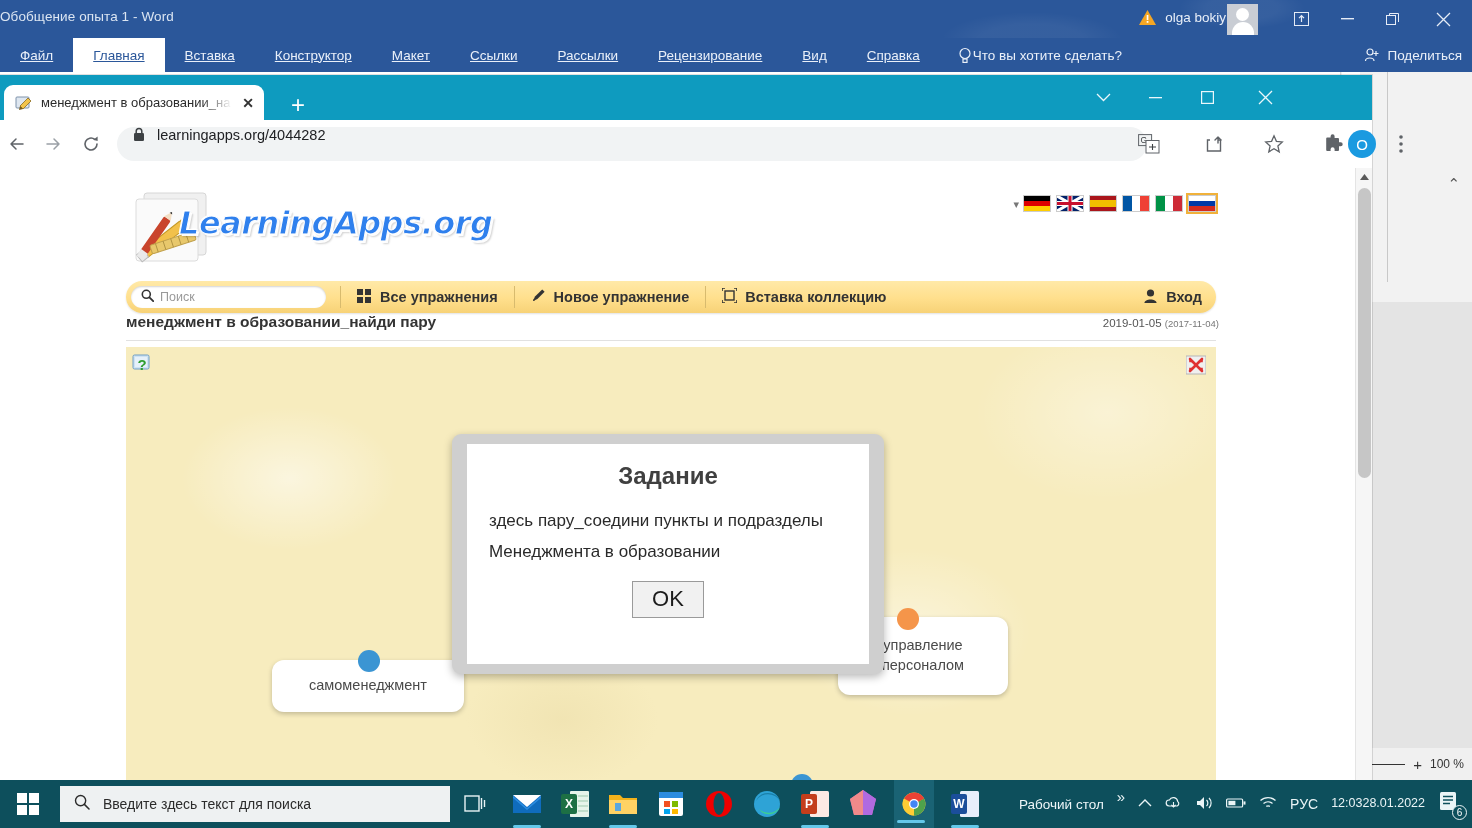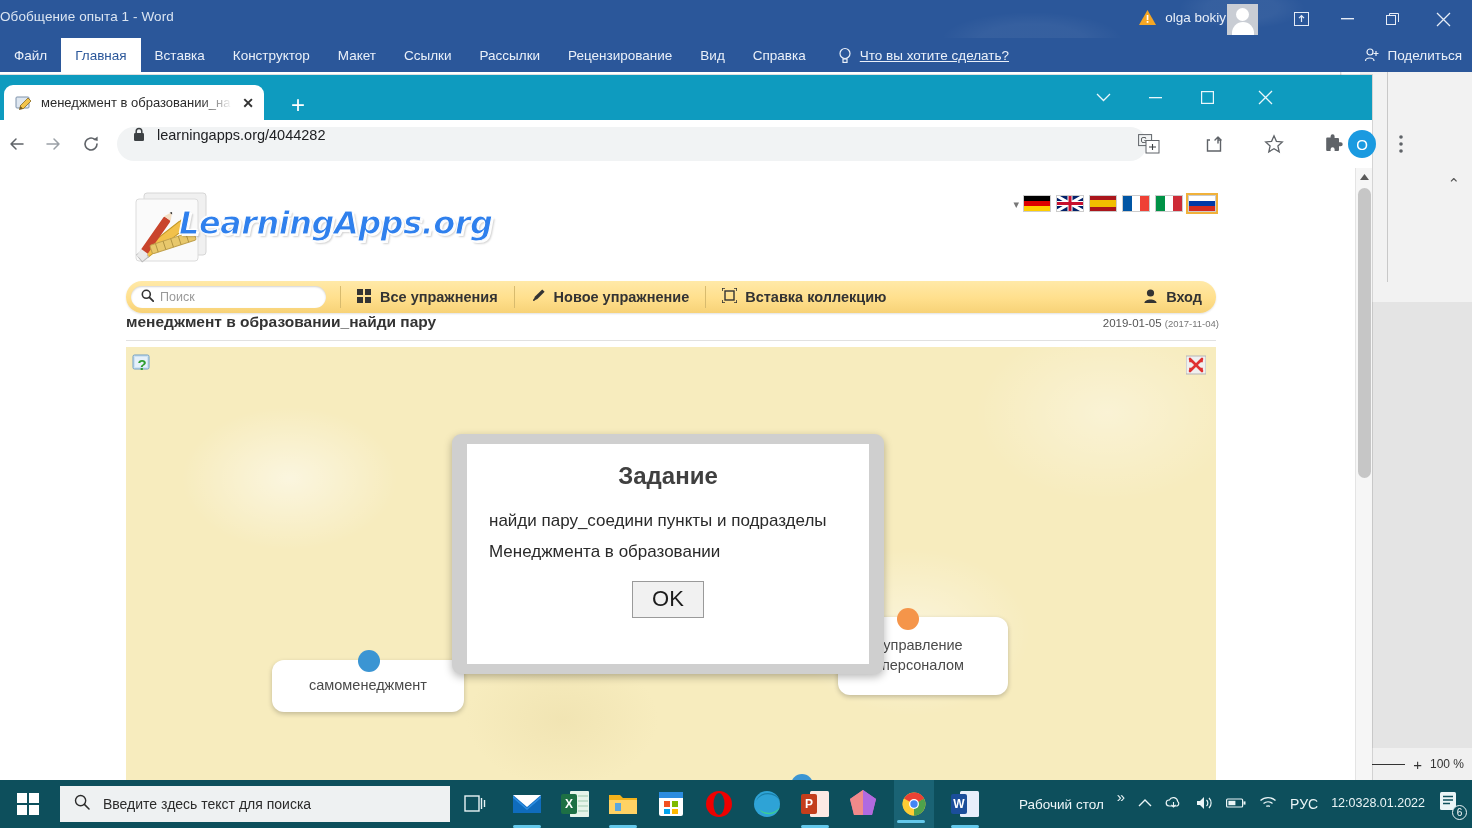--- a/index.html
+++ b/index.html
@@ -41,23 +41,23 @@
              color:#e6ecf6; font-size:15px; }
   .win-btn.ribbon-opt { right:148px; }
   .win-btn.min { right:102px; }
   .win-btn.max { right:56px; }
   .win-btn.close { right:6px; font-size:19px; }
 
   .word-ribbon-tabs {
     position:absolute; left:0; top:38px; width:1472px; height:34px; background:#2b579a;
     display:flex; align-items:stretch; font-size:13.5px; color:#eaf0f9;
   }
-  .rib-tab { padding:0 14px; display:flex; align-items:center; white-space:nowrap; }
+  .rib-tab { padding:0 20px; display:flex; align-items:center; white-space:nowrap;text-decoration:underline; }
   .rib-tab.active { background:#fff; color:#2b579a; }
-  .rib-tell { display:flex; align-items:center; gap:8px; padding-left:18px;text-decoration:underline; }
+  .rib-tell { display:flex; align-items:center; gap:1px; padding-left:18px; }
   .bulb { width:14px; height:17px; }
   .word-share { position:absolute; right:10px; top:38px; height:34px; display:flex; align-items:center; gap:7px;
                 font-size:13.5px; color:#eaf0f9; }
 
   .word-body { position:absolute; left:0; top:72px; width:1472px; height:756px; background:#fff; }
   .word-right-panel { position:absolute; right:0; top:0; width:132px; height:700px; background:#f2f2f2; border-left:1px solid #dcdcdc;}
   .wr-line { position:absolute; background:#c8c8c8; }
   .word-rt-text { position:absolute; font-size:12px; color:#3a3a3a; }
   .word-chevron { position:absolute; font-size:12px; color:#555; }
   .word-doc-area { position:absolute; right:0; top:230px; width:132px; height:480px; background:#e4e4e4; }
@@ -595,21 +595,21 @@
       <path d="M30 150 V84 C30 72 48 72 48 84 V42 C48 26 70 26 70 42 V84 C70 70 88 70 88 84 V92
                C88 78 106 78 106 92 V118 C106 140 96 150 86 150 Z" fill="#f7c4a6"></path>
       <path d="M52 60 q10 -5 18 0" stroke="#e8a988" stroke-width="2.4" fill="none"></path>
       <path d="M52 70 q10 -5 18 0" stroke="#e8a988" stroke-width="2.4" fill="none"></path>
     </svg>
   </div>
 
   <div class="modal-shadow"></div>
   <div class="modal">
     <div class="modal-title">Задание</div>
-    <div class="modal-text">найди пару_соедини пункты и подразделы Менеджмента в образовании</div>
+    <div class="modal-text">здесь пару_соедини пункты и подразделы Менеджмента в образовании</div>
     <div class="modal-okwrap">
       <button class="modal-ok">OK</button>
     </div>
   </div>
 
   <div class="taskbar">
     <div class="start-btn">
       <svg width="22" height="22" viewBox="0 0 22 22">
           <rect x="0" y="0" width="10" height="10" fill="#fff"></rect>
           <rect x="12" y="0" width="10" height="10" fill="#fff"></rect>

